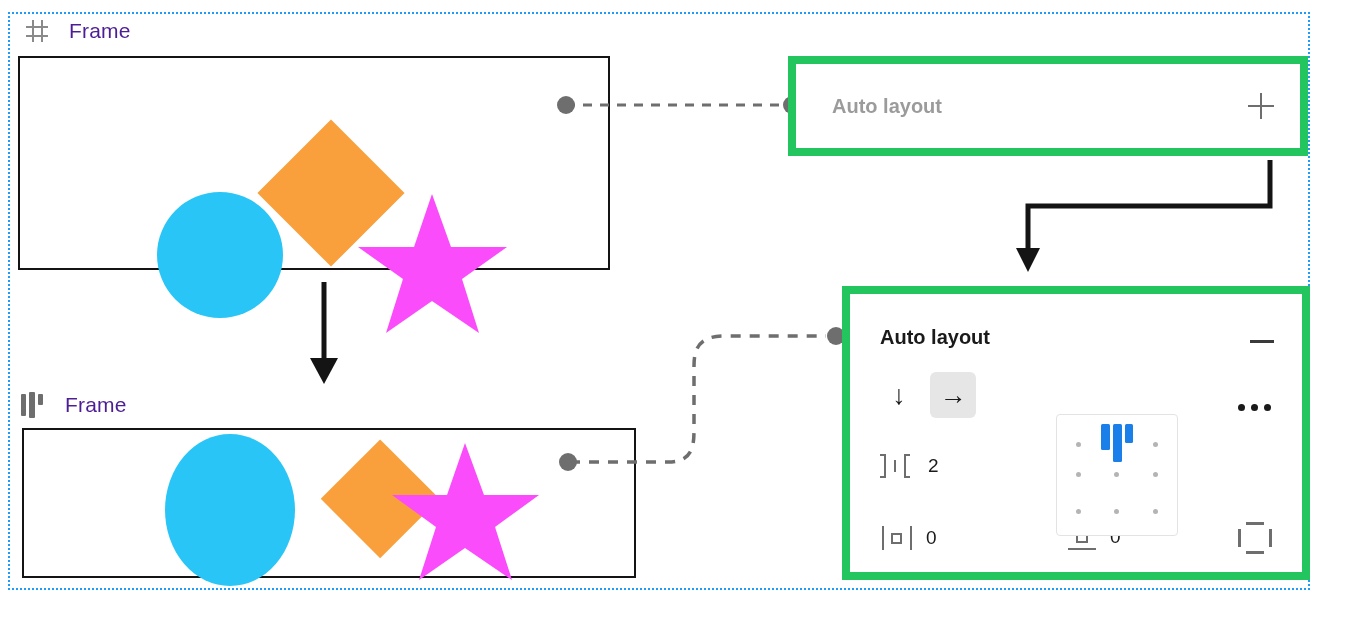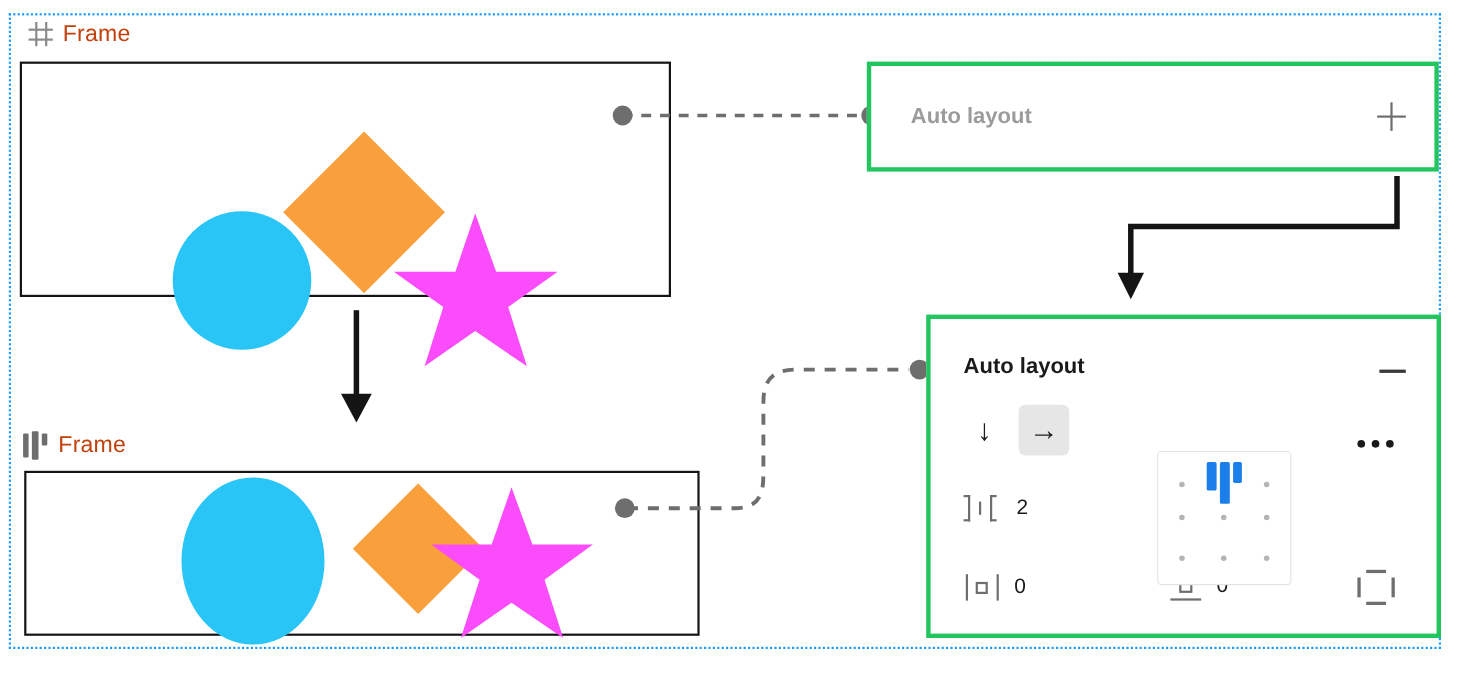--- a/index.html
+++ b/index.html
@@ -29,21 +29,21 @@
   
   .frame-label {
     display: flex;
     align-items: center;
     gap: 9px;
     height: 26px;
     color: #8a8a8a;
     font-size: 21px;
     letter-spacing: 0.2px;
   }
-  .frame-label .lbl-text { color: #c2410c; }
+  .frame-label .lbl-text { color: #4c1d95; margin-left: 12px; }
 
   
   .icon-frame-grid { width: 22px; height: 22px; position: relative; display:inline-block; }
   .icon-frame-grid i {
     position: absolute; background: #8a8a8a;
   }
   .icon-frame-grid .v1 { left: 6px;  top: 0;   width: 2px; height: 22px; }
   .icon-frame-grid .v2 { left: 15px; top: 0;   width: 2px; height: 22px; }
   .icon-frame-grid .h1 { top: 6px;   left: 0;  height: 2px; width: 22px; }
   .icon-frame-grid .h2 { top: 15px;  left: 0;  height: 2px; width: 22px; }
@@ -58,21 +58,21 @@
   
   .artboard {
     background: #ffffff;
     border: 2px solid #141414;
     box-sizing: border-box;
   }
 
   
   .panel {
     background: #ffffff;
-    border: 4px solid #22c55e;
+    border: 8px solid #22c55e;
     box-sizing: border-box;
   }
   .panel-collapsed {
     display: flex;
     align-items: center;
     justify-content: space-between;
     padding: 0 26px 0 36px;
   }
   .panel-collapsed .panel-title {
     font-size: 20px;

